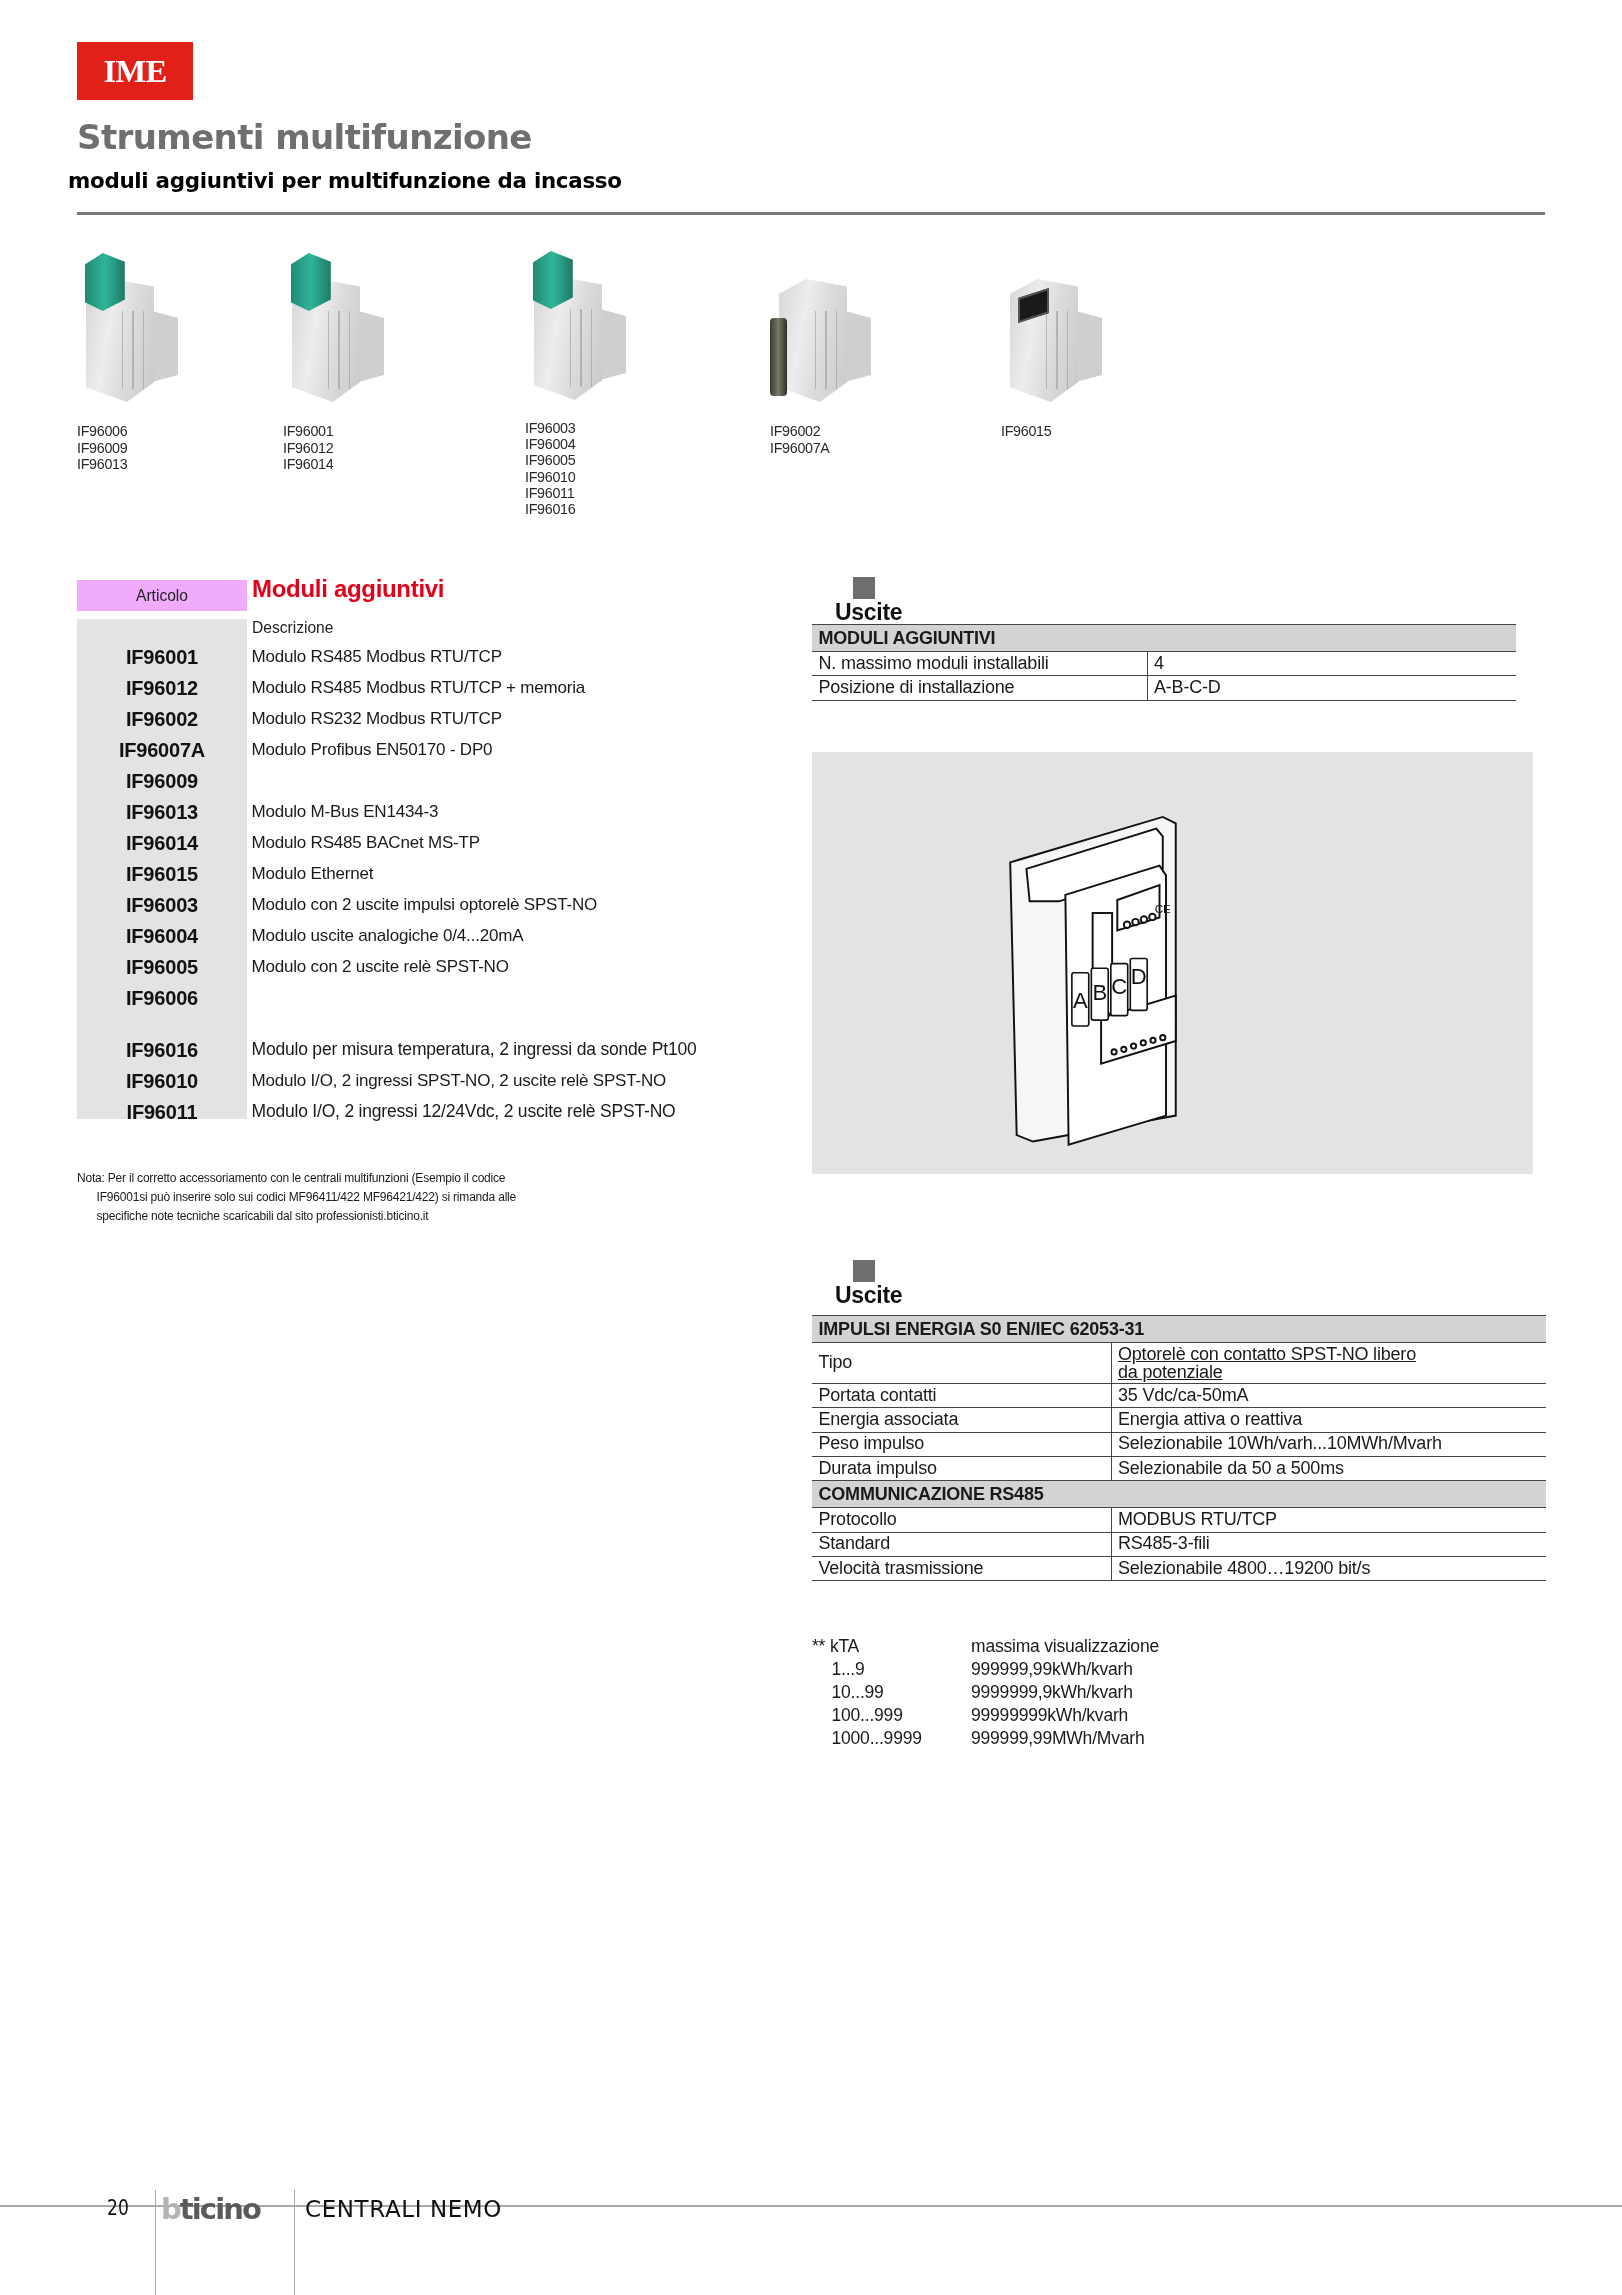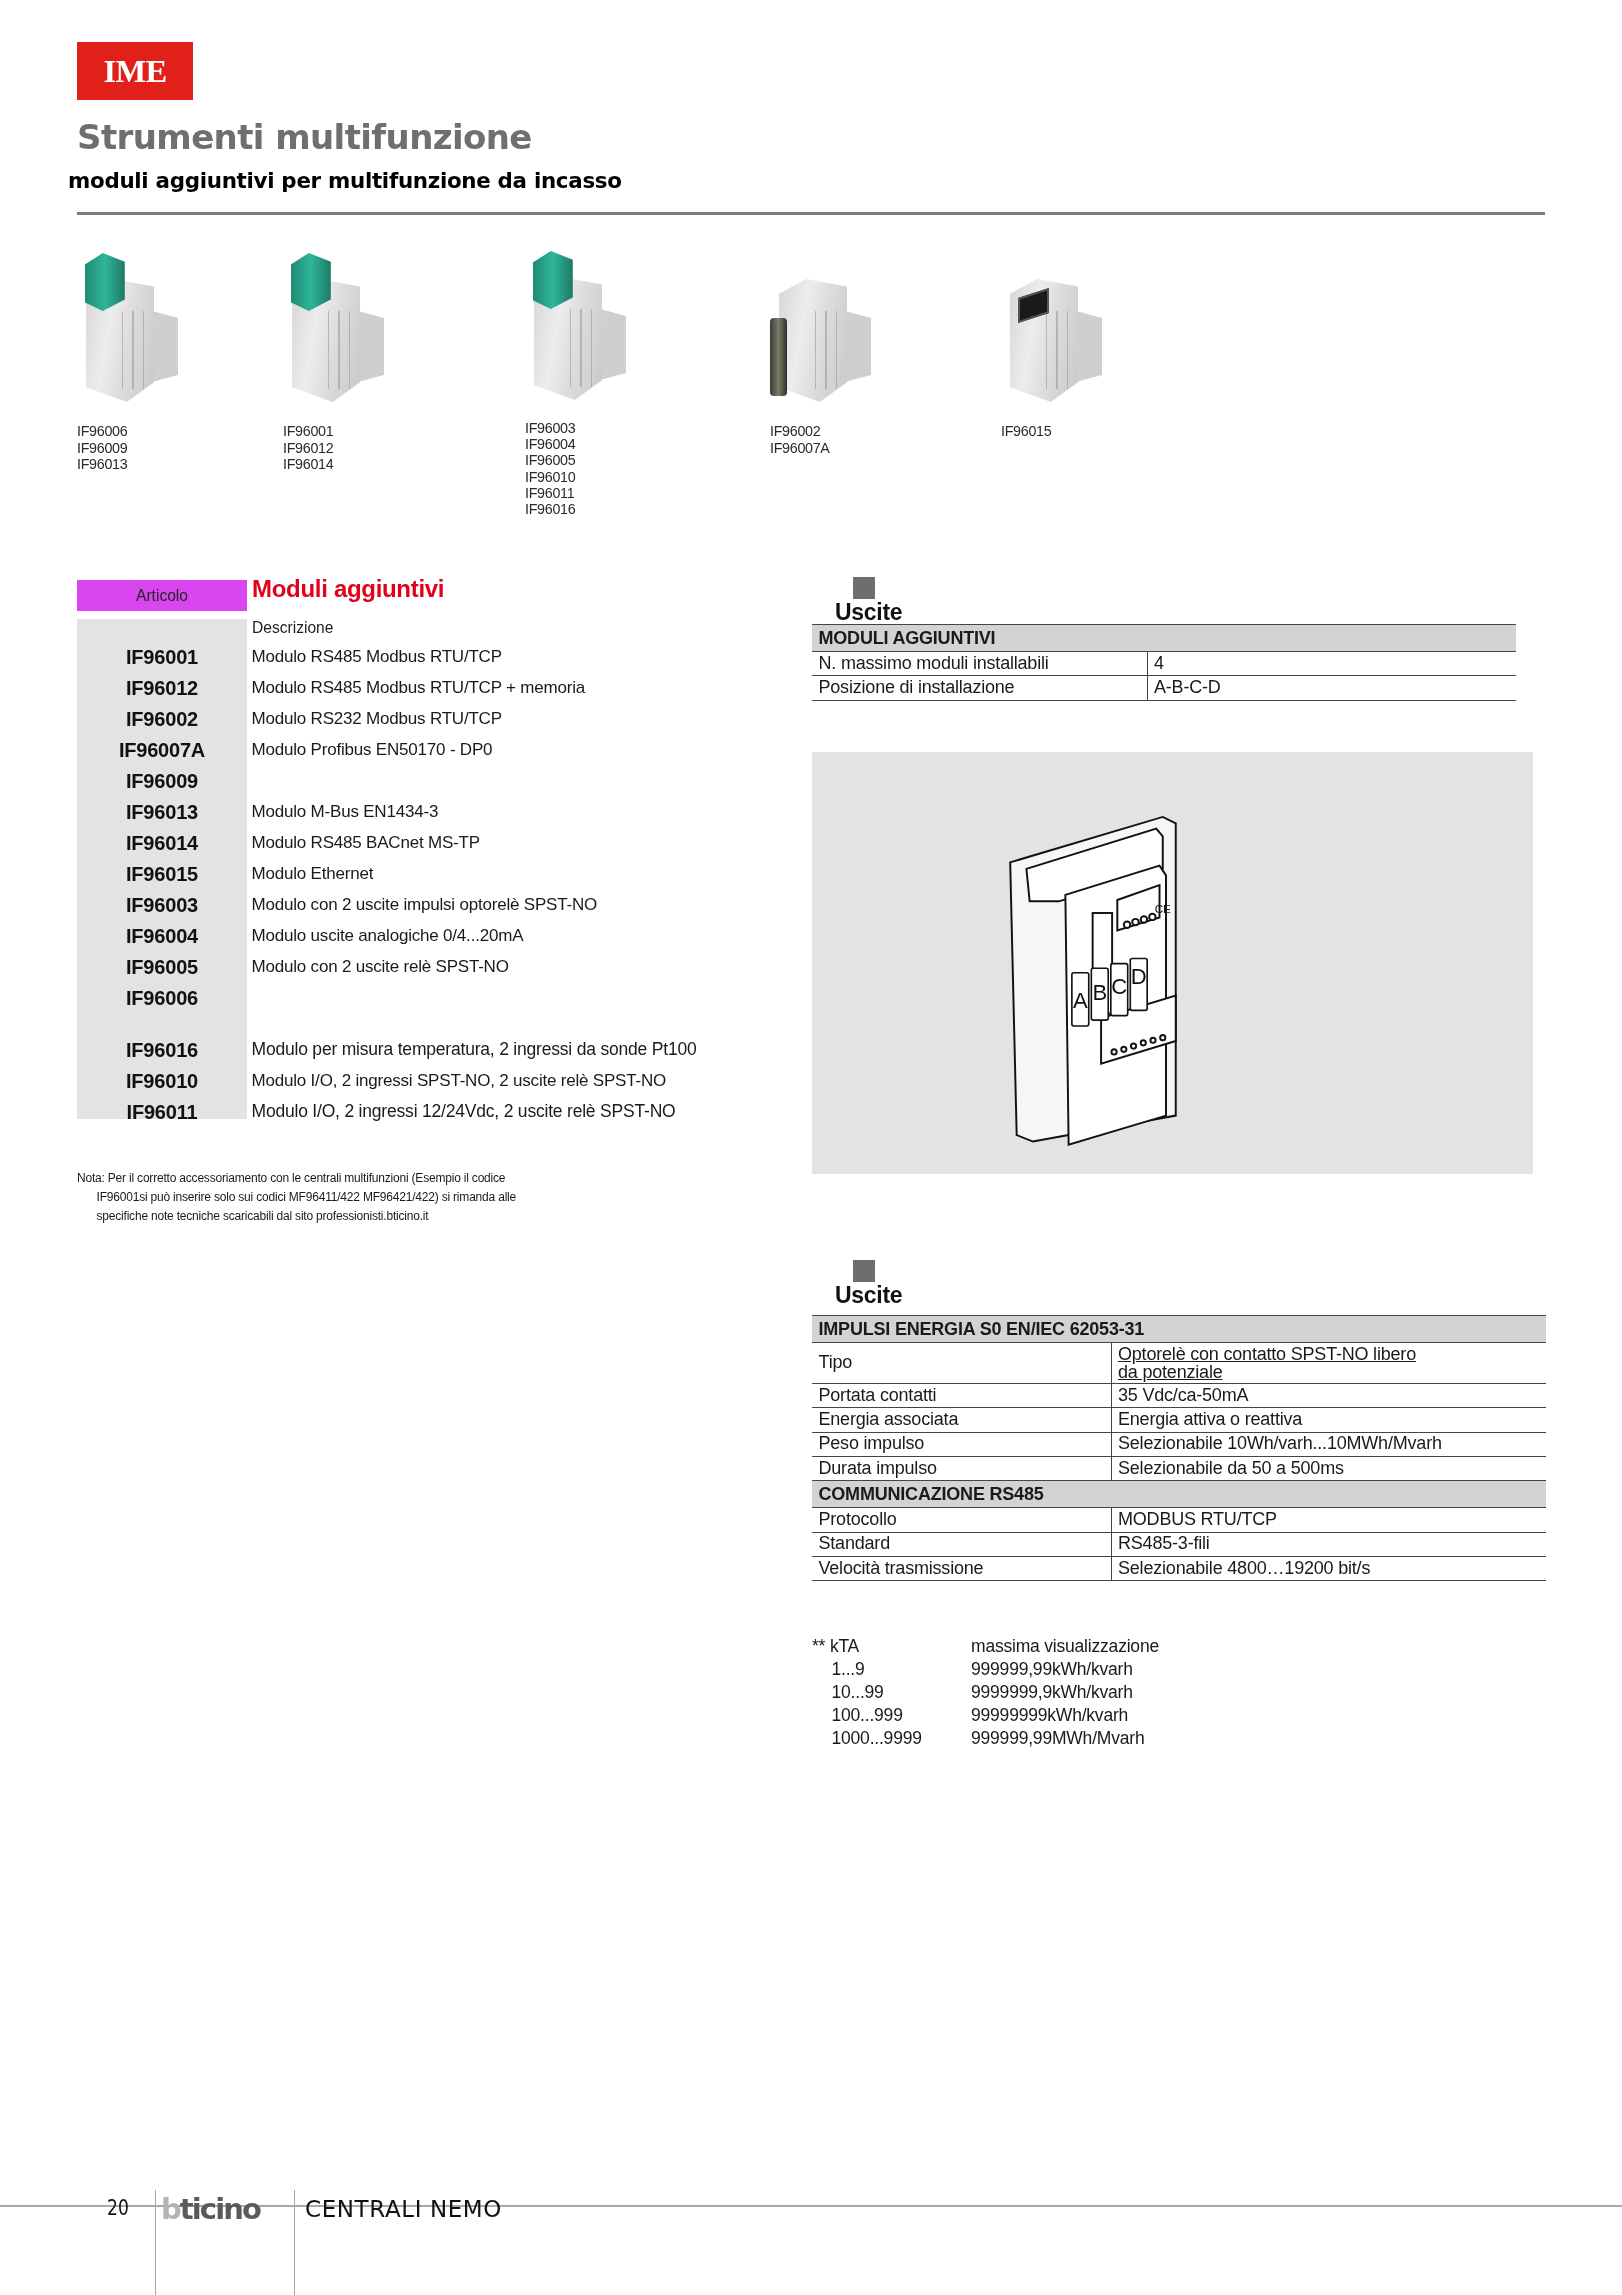--- a/index.html
+++ b/index.html
@@ -27,21 +27,21 @@
   .module-side { position: absolute; left: 75px; top: 58px; width: 26px; height: 71px; background: #cfcfcf;
     clip-path: polygon(0 0, 100% 10%, 100% 90%, 0 100%); }
   .conn-green { position: absolute; left: 7.8px; top: 0px; width: 40px; height: 58px; background: linear-gradient(90deg,#1f8a74,#2fb59a,#1d7a66);
     clip-path: polygon(0 20%, 45% 0, 100% 15%, 100% 80%, 45% 100%, 0 85%); }
   .conn-db9 { position: absolute; left: 0px; top: 65px; width: 17px; height: 78px; background: linear-gradient(90deg,#3c3c34,#7a7a68,#2e2e28); border-radius: 3.9px; }
   .conn-rj45 { position: absolute; left: 17px; top: 40px; width: 31px; height: 25px; background: #1a1a1a; border: 2.6px solid #555; transform: skewY(-18deg); }
   .product .codes { margin-top: 14.3px; font-size: 14.3px; line-height: 16.2px; color: #2a2a2a; }
   .product .codes div { letter-spacing: -0.3px; }
 
   
-  .art-head { position: absolute; left: 77px; top: 580px; width: 170px; height: 31px; background: #d946ef;
+  .art-head { position: absolute; left: 77px; top: 580px; width: 170px; height: 31px; background: #f0abfc;
     font-size: 15.6px; display: flex; align-items: center; justify-content: center; color: #222; }
   .art-title { position: absolute; left: 252px; top: 575px; font-size: 24px; font-weight: bold; color: #e2001a; letter-spacing: -0.3px; }
   .art-col { position: absolute; left: 77px; top: 619px; width: 170px; height: 500px; background: #e3e3e3; }
   .art-desc-label { position: absolute; left: 252px; top: 619px; font-size: 15.6px; color: #222; }
   .art-rows { position: absolute; left: 77px; top: 645px; width: 715px; }
   .art-row { display: flex; min-height: 31px; }
   .art-row .code { width: 170px; text-align: center; font-weight: bold; font-size: 20px; color: #111; line-height: 25px; letter-spacing: -0.2px; }
   .art-row .desc { padding-left: 4.5px; font-size: 17px; line-height: 23.4px; color: #1a1a1a; letter-spacing: -0.2px; width: 539px; }
   .art-row .desc.small { font-size: 17.5px; }
   .art-row.tall { min-height: 52px; }

